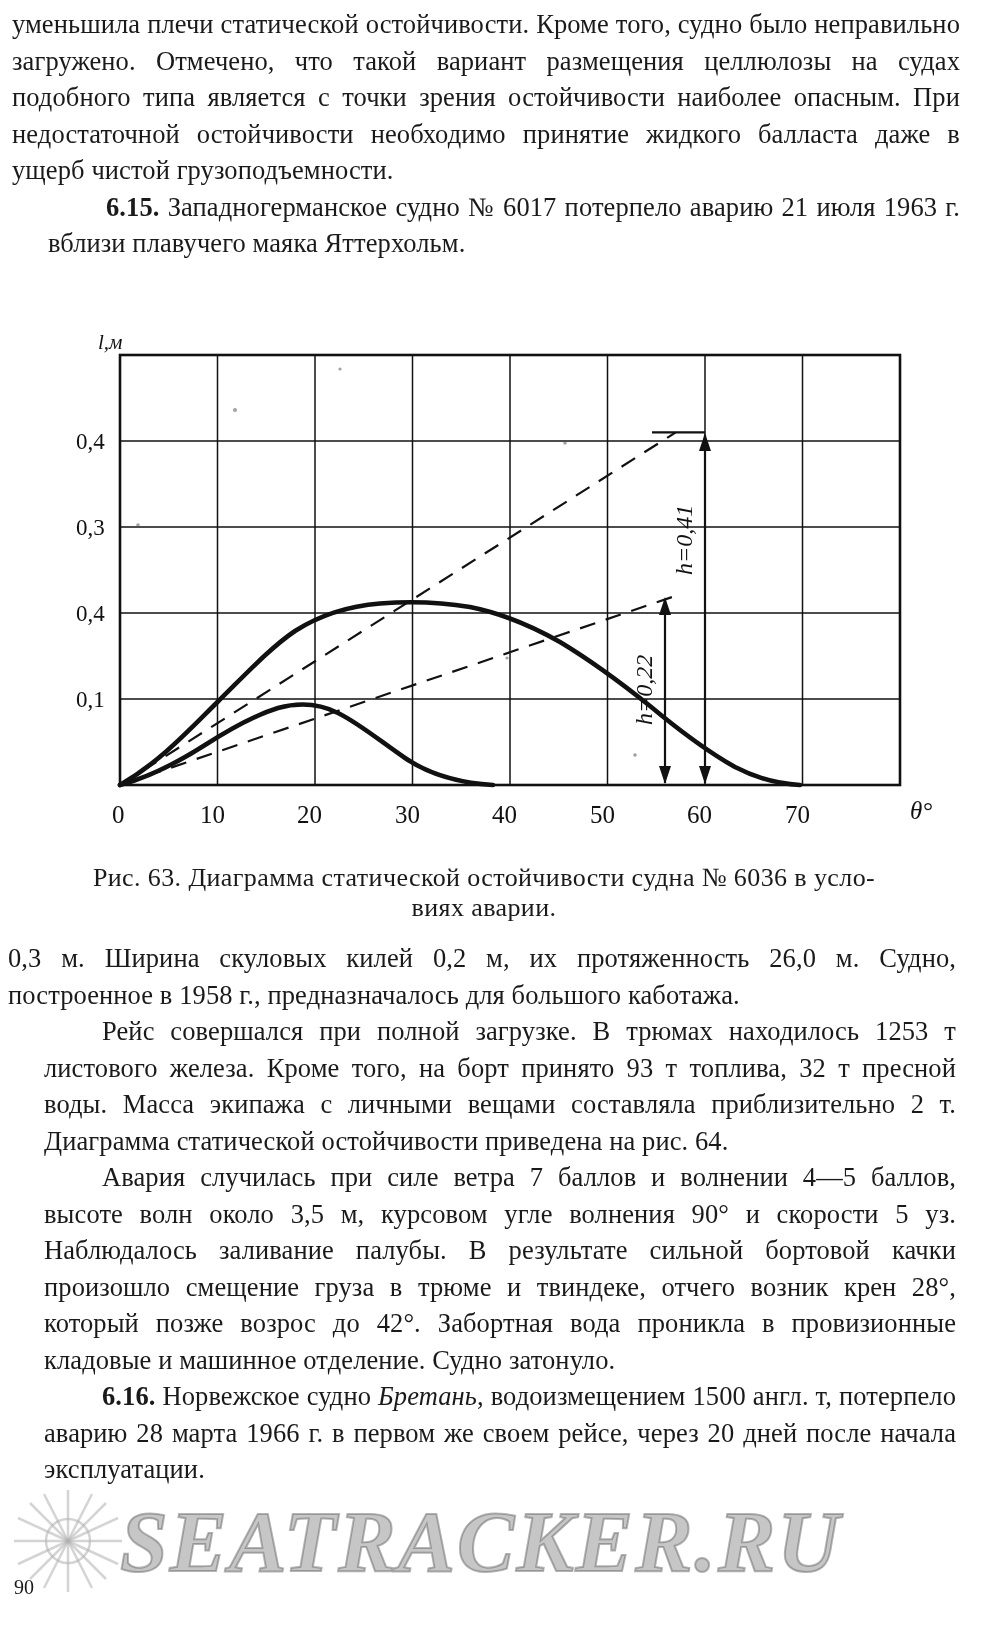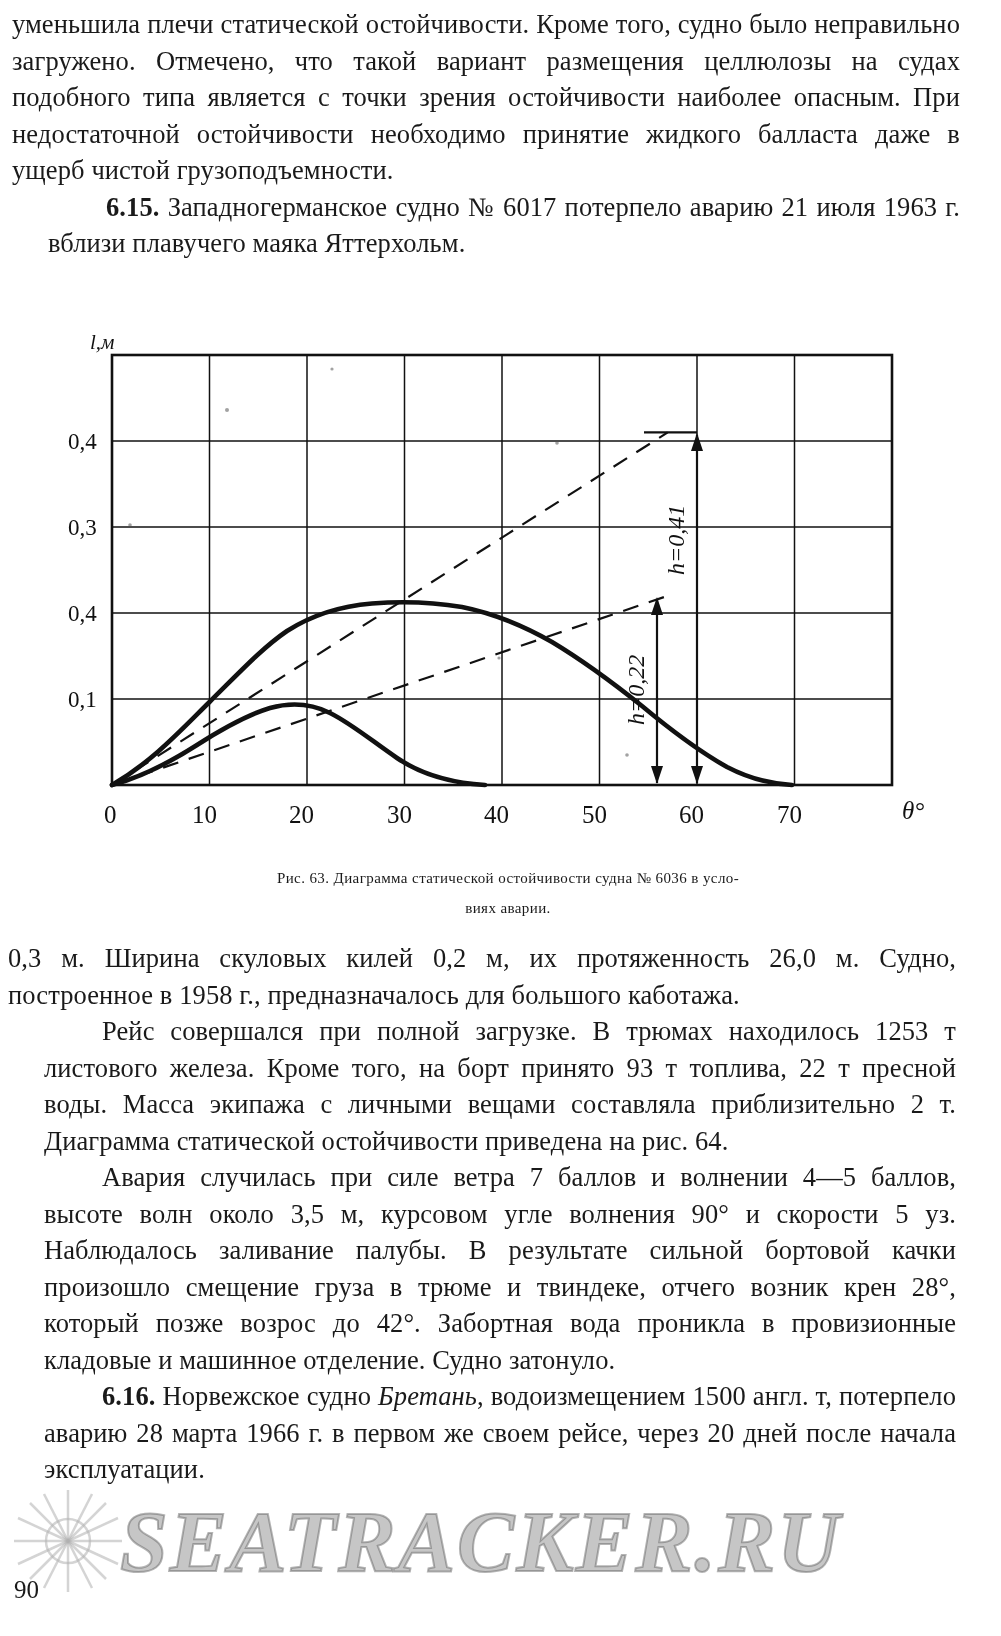--- a/index.html
+++ b/index.html
@@ -19,35 +19,35 @@
   .para{margin:0;}
   .indent{text-indent:58px;margin-left:36px;}
   .bold{font-weight:bold;}
   .ital{font-style:italic;}
 
   
   #top-text{position:absolute;left:12px;top:6px;width:948px;}
 
   
   #figure{position:absolute;left:12px;top:325px;width:948px;height:600px;}
-  #chart-wrap{position:absolute;left:0;top:0;width:948px;height:520px;}
+  #chart-wrap{position:absolute;left:8px;top:0;width:948px;height:520px;}
   #caption{
-    position:absolute;left:56px;top:538px;width:880px;
-    font-size:15px;line-height:30px;text-align:center;
+    position:absolute;left:32px;top:538px;width:880px;
+    font-size:26px;line-height:30px;text-align:center;
     letter-spacing:0.4px;
     font-family:Liberation Serif, serif;
   }
 
   
   #bottom-text{position:absolute;left:8px;top:940px;width:948px;}
 
   
   #page-num{
     position:absolute;left:14px;top:1576px;
-    font-size:25px;
+    font-size:20px;
   }
   #wm-text{
     position:absolute;left:120px;top:1492px;
     font-family:"Liberation Serif", serif;
     font-weight:bold;font-size:86px;
     letter-spacing:2px;
     color:rgba(120,120,120,0.42);
     -webkit-text-stroke:2px rgba(90,90,90,0.45);
     white-space:nowrap;
     font-style:italic;
@@ -143,21 +143,21 @@
     </div>
 
     <div id="caption">
       <div>Рис. 63. Диаграмма статической остойчивости судна № 6036 в усло-</div>
       <div>виях аварии.</div>
     </div>
   </div>
 
   <div id="bottom-text" class="txt">
     <p class="para">0,3 м. Ширина скуловых килей 0,2 м, их протяженность 26,0 м. Судно, построенное в 1958 г., предназначалось для большого каботажа.</p>
-    <p class="para indent">Рейс совершался при полной загрузке. В трюмах находилось 1253 т листового железа. Кроме того, на борт принято 93 т топлива, 22 т пресной воды. Масса экипажа с личными вещами составляла приблизительно 2 т. Диаграмма статической остойчивости приведена на рис. 64.</p>
+    <p class="para indent">Рейс совершался при полной загрузке. В трюмах находилось 1253 т листового железа. Кроме того, на борт принято 93 т топлива, 32 т пресной воды. Масса экипажа с личными вещами составляла приблизительно 2 т. Диаграмма статической остойчивости приведена на рис. 64.</p>
     <p class="para indent">Авария случилась при силе ветра 7 баллов и волнении 4—5 баллов, высоте волн около 3,5 м, курсовом угле волнения 90° и скорости 5 уз. Наблюдалось заливание палубы. В результате сильной бортовой качки произошло смещение груза в трюме и твиндеке, отчего возник крен 28°, который позже возрос до 42°. Забортная вода проникла в провизионные кладовые и машинное отделение. Судно затонуло.</p>
     <p class="para indent"><span class="bold">6.16.</span><span> Норвежское судно </span><span class="ital">Бретань</span><span>, водоизмещением 1500 англ. т, потерпело аварию 28 марта 1966 г. в первом же своем рейсе, через 20 дней после начала эксплуатации.</span></p>
   </div>
 
   <div id="page-num">90</div>
 
   <svg id="wm-star" viewBox="0 0 120 110">
     <g fill="none" stroke="rgba(100,100,100,0.55)" stroke-width="2.5">
       <circle cx="60" cy="55" r="22"></circle>
       <g>

